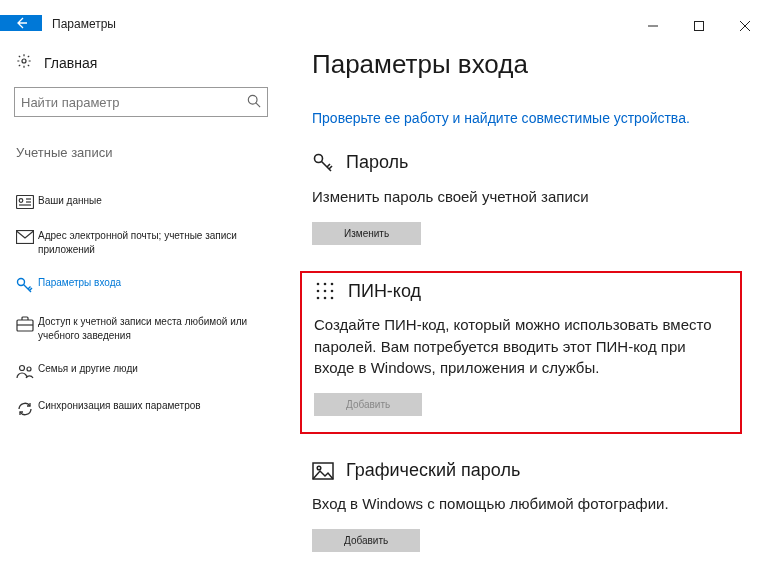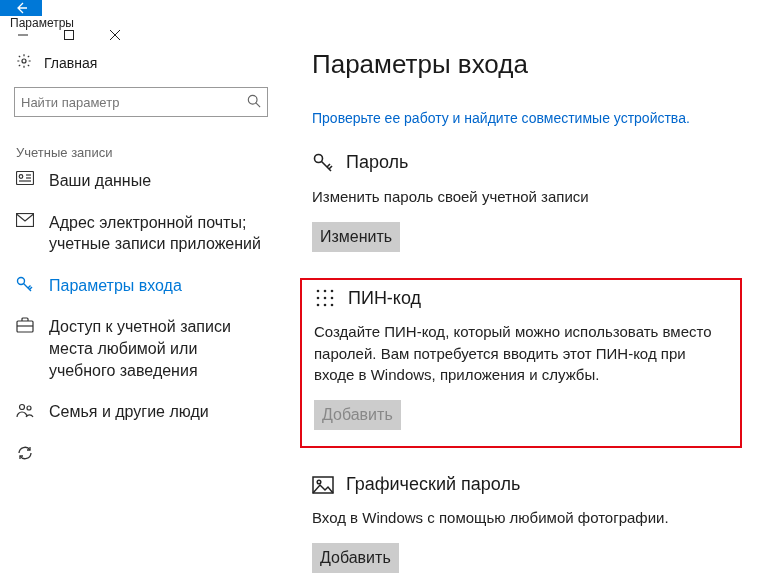--- a/index.html
+++ b/index.html
@@ -8,23 +8,22 @@
     font-size: 13px;
     color: #1a1a1a;
     background: #fff;
     width: 768px;
     height: 575px;
     overflow: hidden;
   }
   .titlebar {
     height: 31px;
     display: flex;
-    align-items: flex-start;
+    align-items: flex-end;
     border-bottom: none;
-    flex-direction: column;
   }
   .back-btn {
     width: 42px;
     background: #0078d7;
     color: #fff;
     display: flex;
     align-items: center;
     justify-content: center;
     cursor: pointer;
   }
@@ -78,29 +77,29 @@
     border: none;
     outline: none;
     font-size: 13px;
     color: #666;
     background: transparent;
   }
   .search-icon { color: #666; font-size: 13px; }
   .section-label {
     font-size: 13px;
     color: #666;
-    margin-bottom: 0;
+    margin-bottom: 24px;
     padding-left: 2px;
   }
   .nav-item {
     display: flex;
     align-items: flex-start;
-    gap: 15px;
+    gap: 4px;
     padding: 10px 2px;
-    font-size: 16px;
+    font-size: 10px;
     line-height: 1.35;
     cursor: pointer;
     color: #222;
   }
   .nav-item .nav-icon {
     width: 18px;
     flex-shrink: 0;
     color: #333;
     display: flex;
     align-items: center;
@@ -145,22 +144,22 @@
   }
   .group-desc {
     font-size: 15px;
     color: #222;
     line-height: 1.45;
     margin-bottom: 14px;
   }
   .btn {
     background: #ccc;
     border: none;
-    padding: 6px 8px;
-    font-size: 16px;
+    padding: 6px 32px;
+    font-size: 10px;
     font-family: inherit;
     color: #222;
     cursor: pointer;
   }
   .btn.disabled {
     color: #888;
   }
   .highlight-box {
     border: 2.5px solid #e30613;
     padding: 8px 12px 16px 12px;
@@ -279,20 +278,21 @@
       <span>Семья и другие люди</span>
     </div>
 
     <div class="nav-item">
       <span class="nav-icon">
         <svg width="18" height="18" viewBox="0 0 18 18" fill="none" stroke="#333" stroke-width="1.3">
             <path d="M3 9 a6 6 0 0 1 11 -3 M15 9 a6 6 0 0 1 -11 3"></path>
             <path d="M14 3 v3 h-3 M4 15 v-3 h3"></path>
           </svg>
       </span>
+      <span>Синхронизация ваших параметров</span>
     </div>
   </div>
 
   <div class="main">
     <h1 class="page-title">Параметры входа</h1>
 
     <a class="link-text">Проверьте ее работу и найдите совместимые устройства.</a>
 
     <div class="group">
       <div class="group-header">

